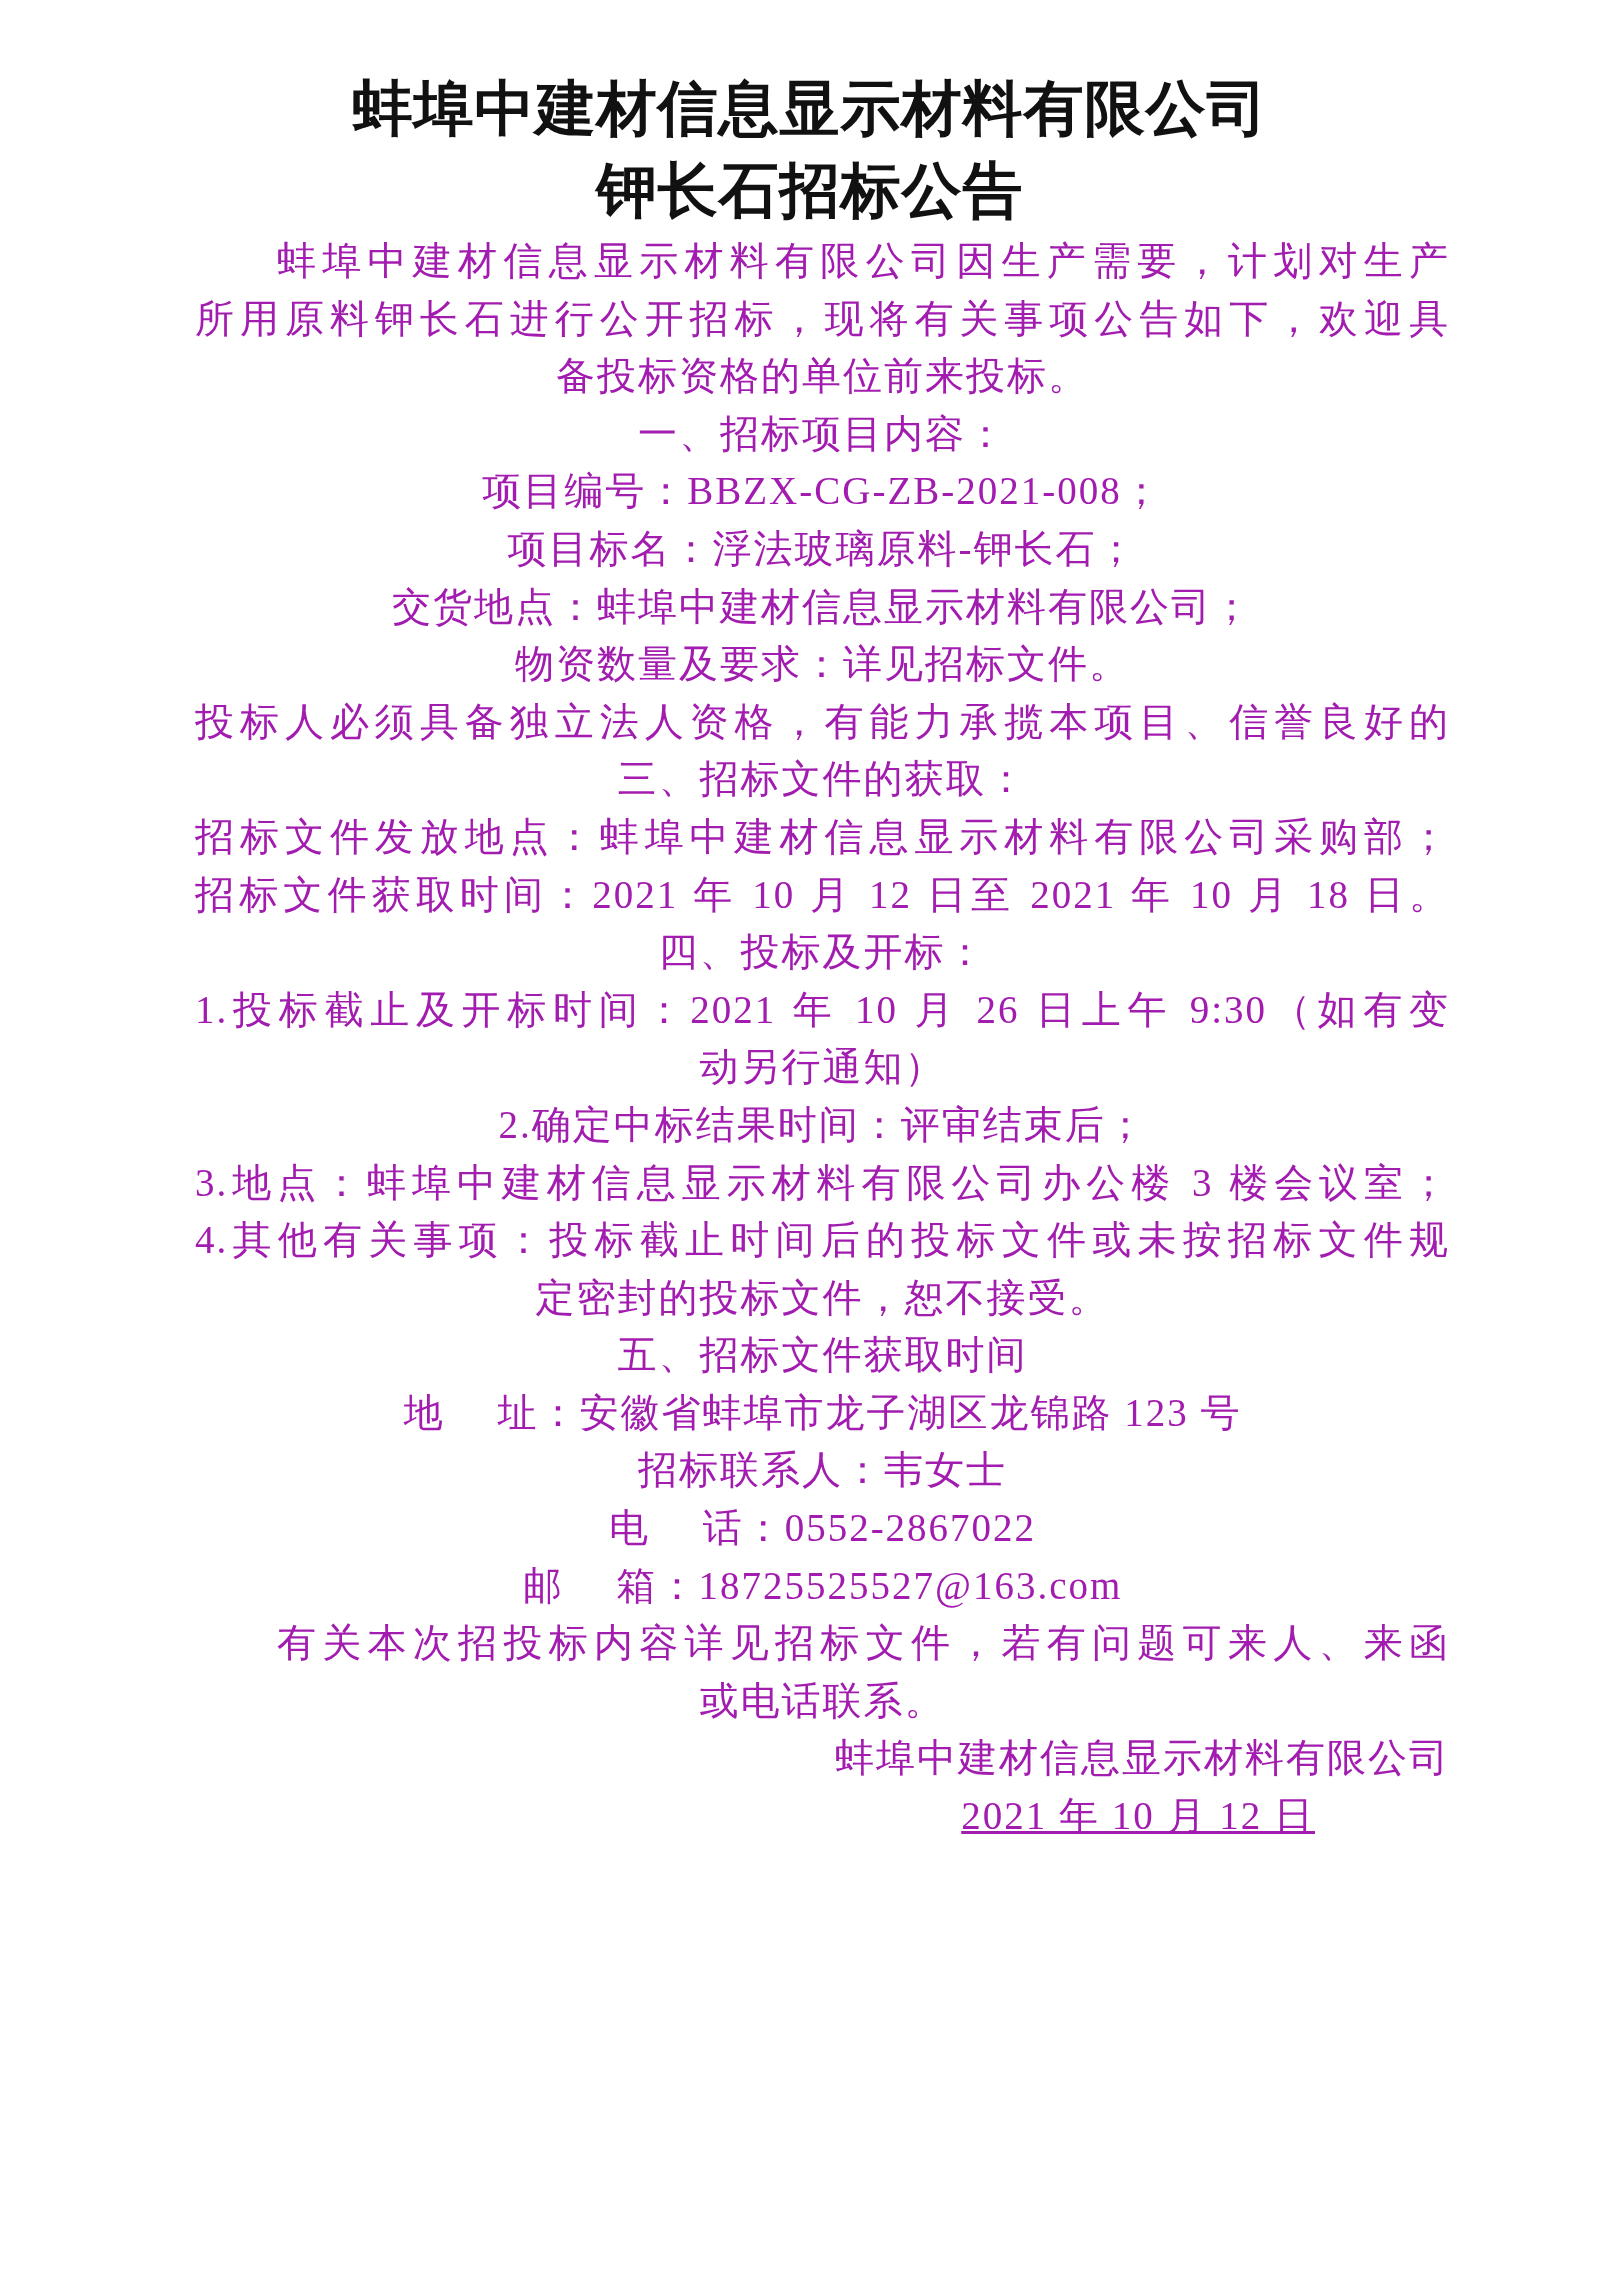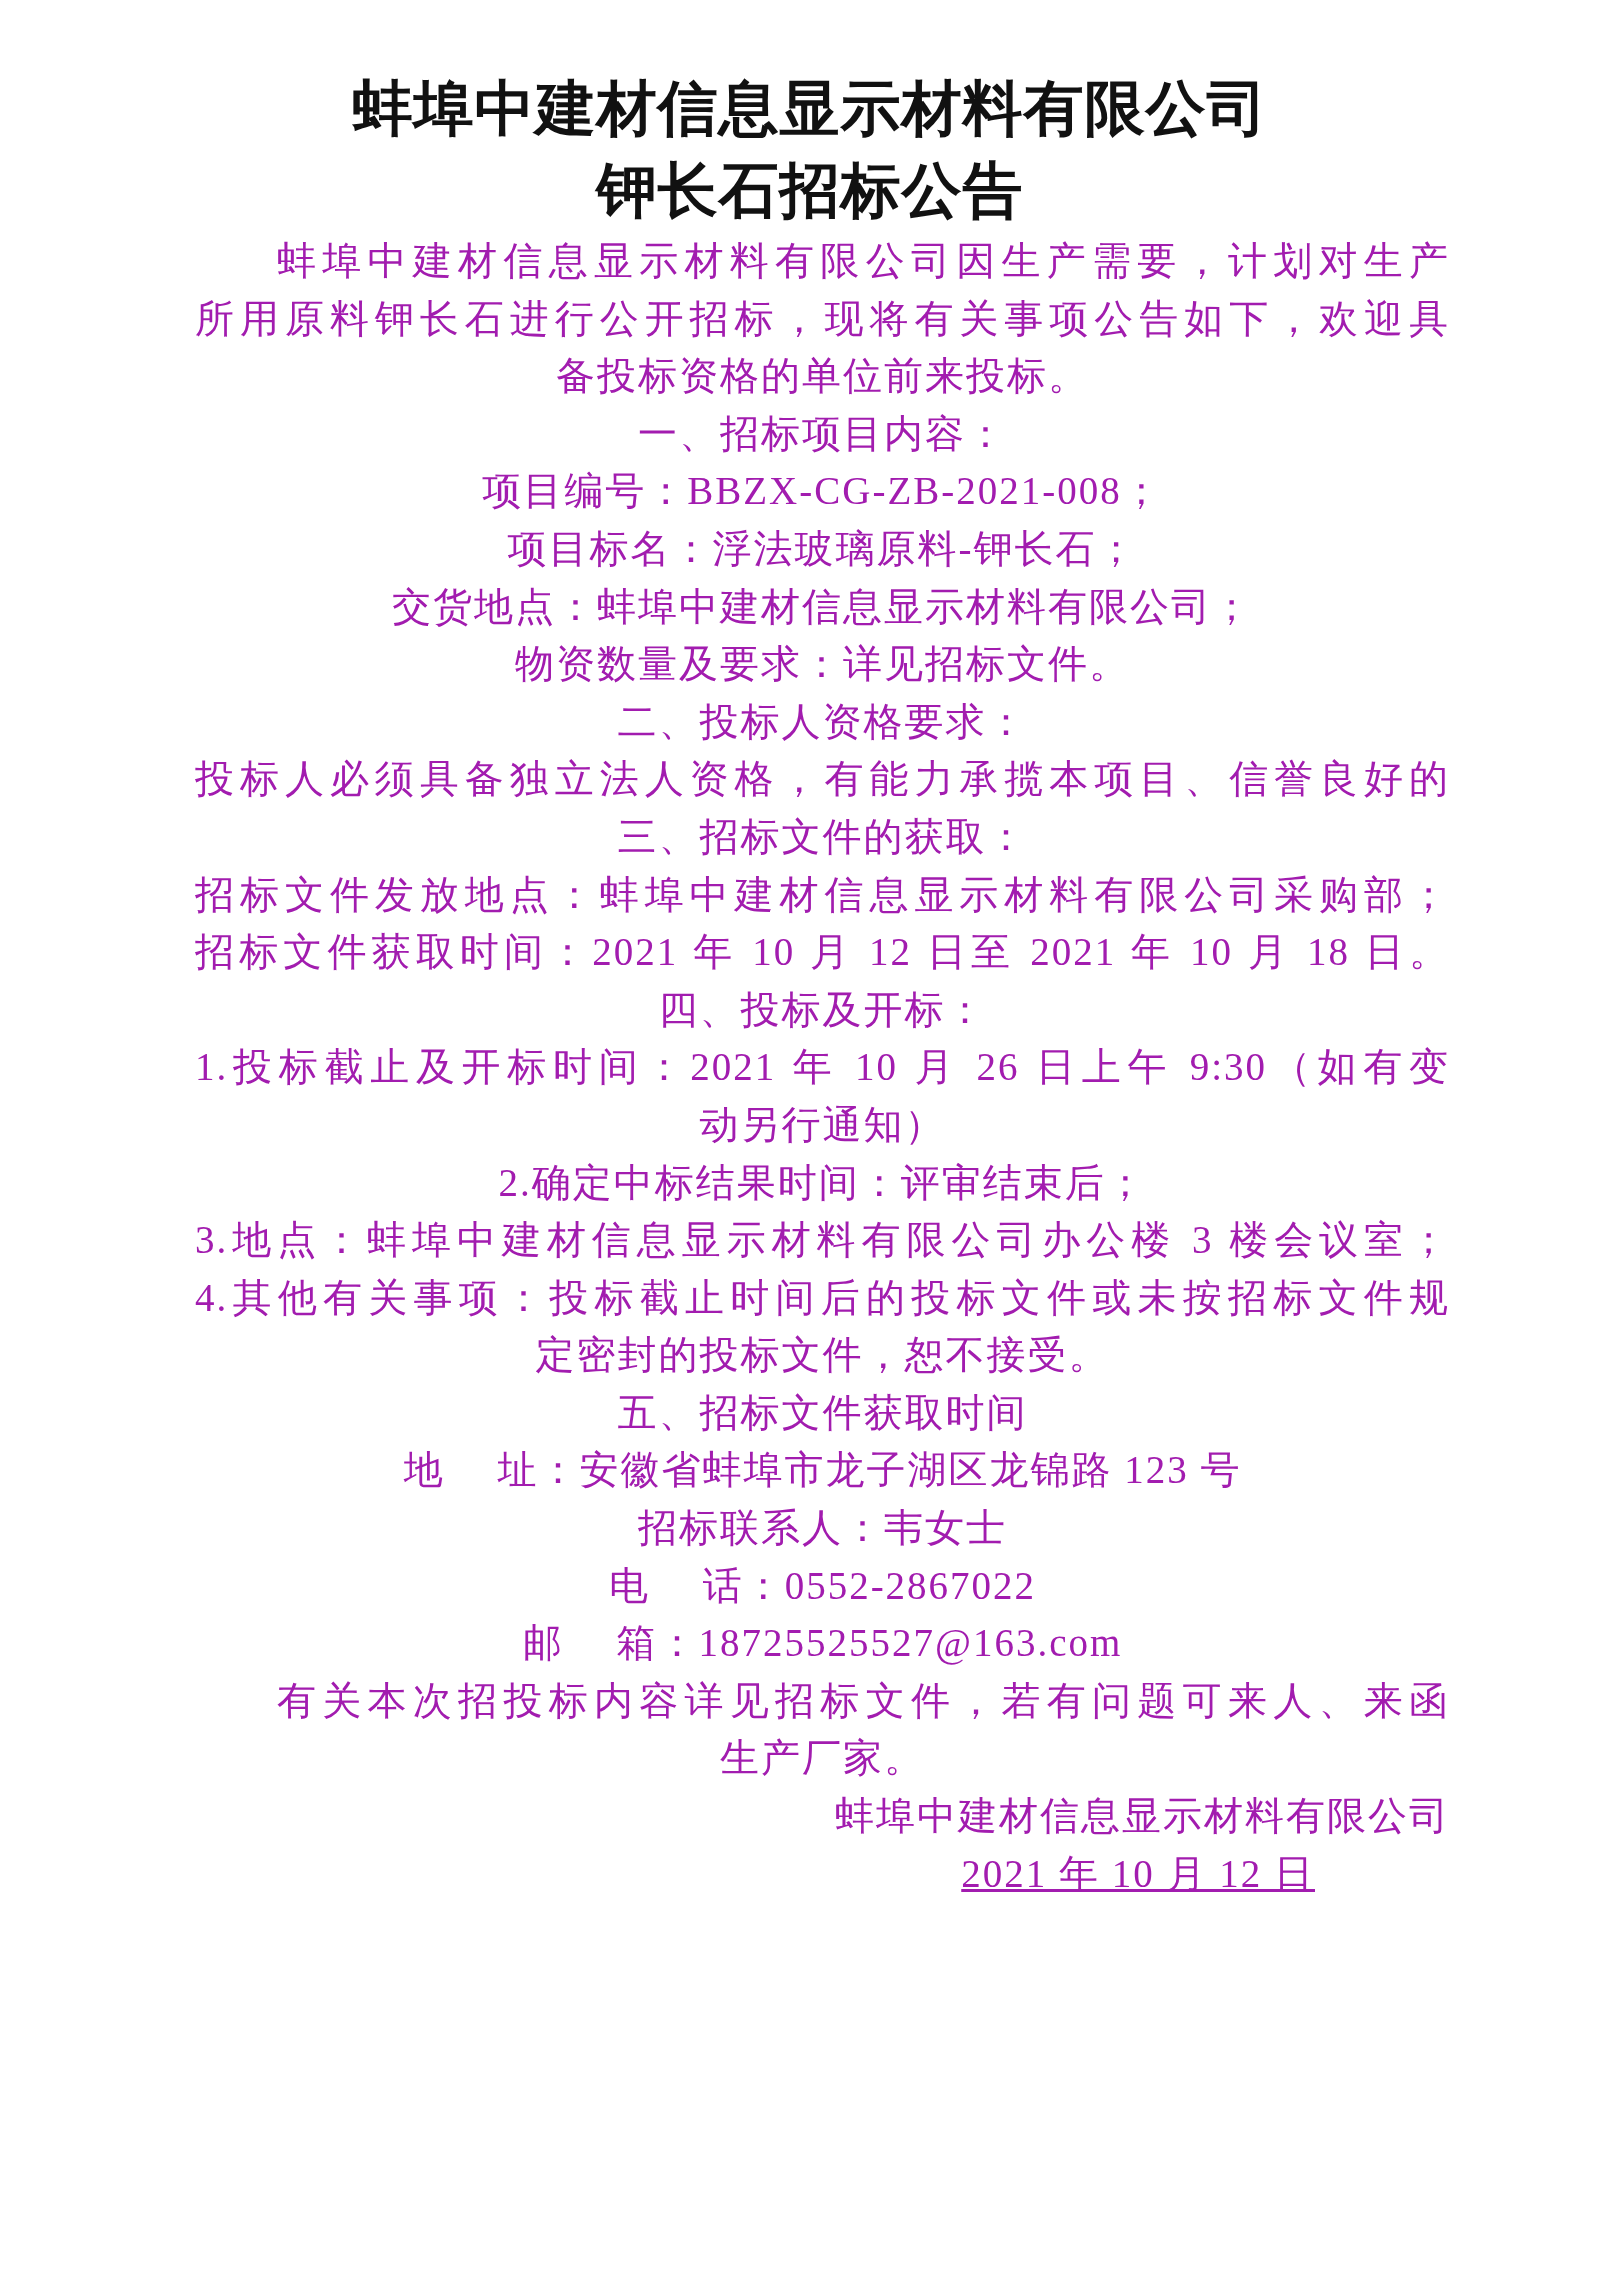--- a/index.html
+++ b/index.html
@@ -57,35 +57,34 @@
   <div class="title">钾长石招标公告</div>
   <div class="body-block">
       <div class="bline stretch indent">蚌埠中建材信息显示材料有限公司因生产需要，计划对生产</div>
       <div class="bline stretch">所用原料钾长石进行公开招标，现将有关事项公告如下，欢迎具</div>
       <div class="bline left">备投标资格的单位前来投标。</div>
       <div class="bline left">一、招标项目内容：</div>
       <div class="bline left">项目编号：BBZX-CG-ZB-2021-008；</div>
       <div class="bline left">项目标名：浮法玻璃原料-钾长石；</div>
       <div class="bline left">交货地点：蚌埠中建材信息显示材料有限公司；</div>
       <div class="bline left">物资数量及要求：详见招标文件。</div>
-      <div class="bline left">二、投标人资格要求：</div>
       <div class="bline stretch">投标人必须具备独立法人资格，有能力承揽本项目、信誉良好的</div>
       <div class="bline left">三、招标文件的获取：</div>
       <div class="bline stretch">招标文件发放地点：蚌埠中建材信息显示材料有限公司采购部；</div>
       <div class="bline stretch">招标文件获取时间：2021 年 10 月 12 日至 2021 年 10 月 18 日。</div>
       <div class="bline left">四、投标及开标：</div>
       <div class="bline stretch">1.投标截止及开标时间：2021 年 10 月 26 日上午 9:30（如有变</div>
       <div class="bline left">动另行通知）</div>
       <div class="bline left">2.确定中标结果时间：评审结束后；</div>
       <div class="bline stretch">3.地点：蚌埠中建材信息显示材料有限公司办公楼 3 楼会议室；</div>
       <div class="bline stretch">4.其他有关事项：投标截止时间后的投标文件或未按招标文件规</div>
       <div class="bline left">定密封的投标文件，恕不接受。</div>
       <div class="bline left">五、招标文件获取时间</div>
       <div class="bline left">地　 址：安徽省蚌埠市龙子湖区龙锦路 123 号</div>
       <div class="bline left">招标联系人：韦女士</div>
       <div class="bline left">电　 话：0552-2867022</div>
       <div class="bline left">邮　 箱：18725525527@163.com</div>
       <div class="bline stretch indent">有关本次招投标内容详见招标文件，若有问题可来人、来函</div>
-      <div class="bline left">生产厂家。</div>
+      <div class="bline left">或电话联系。</div>
       <div class="bline right">蚌埠中建材信息显示材料有限公司</div>
       <div class="bline right" style="padding-right: 135px; text-decoration: underline;">2021 年 10 月 12 日</div>
     </div>
 </div>
 
 </body></html>

